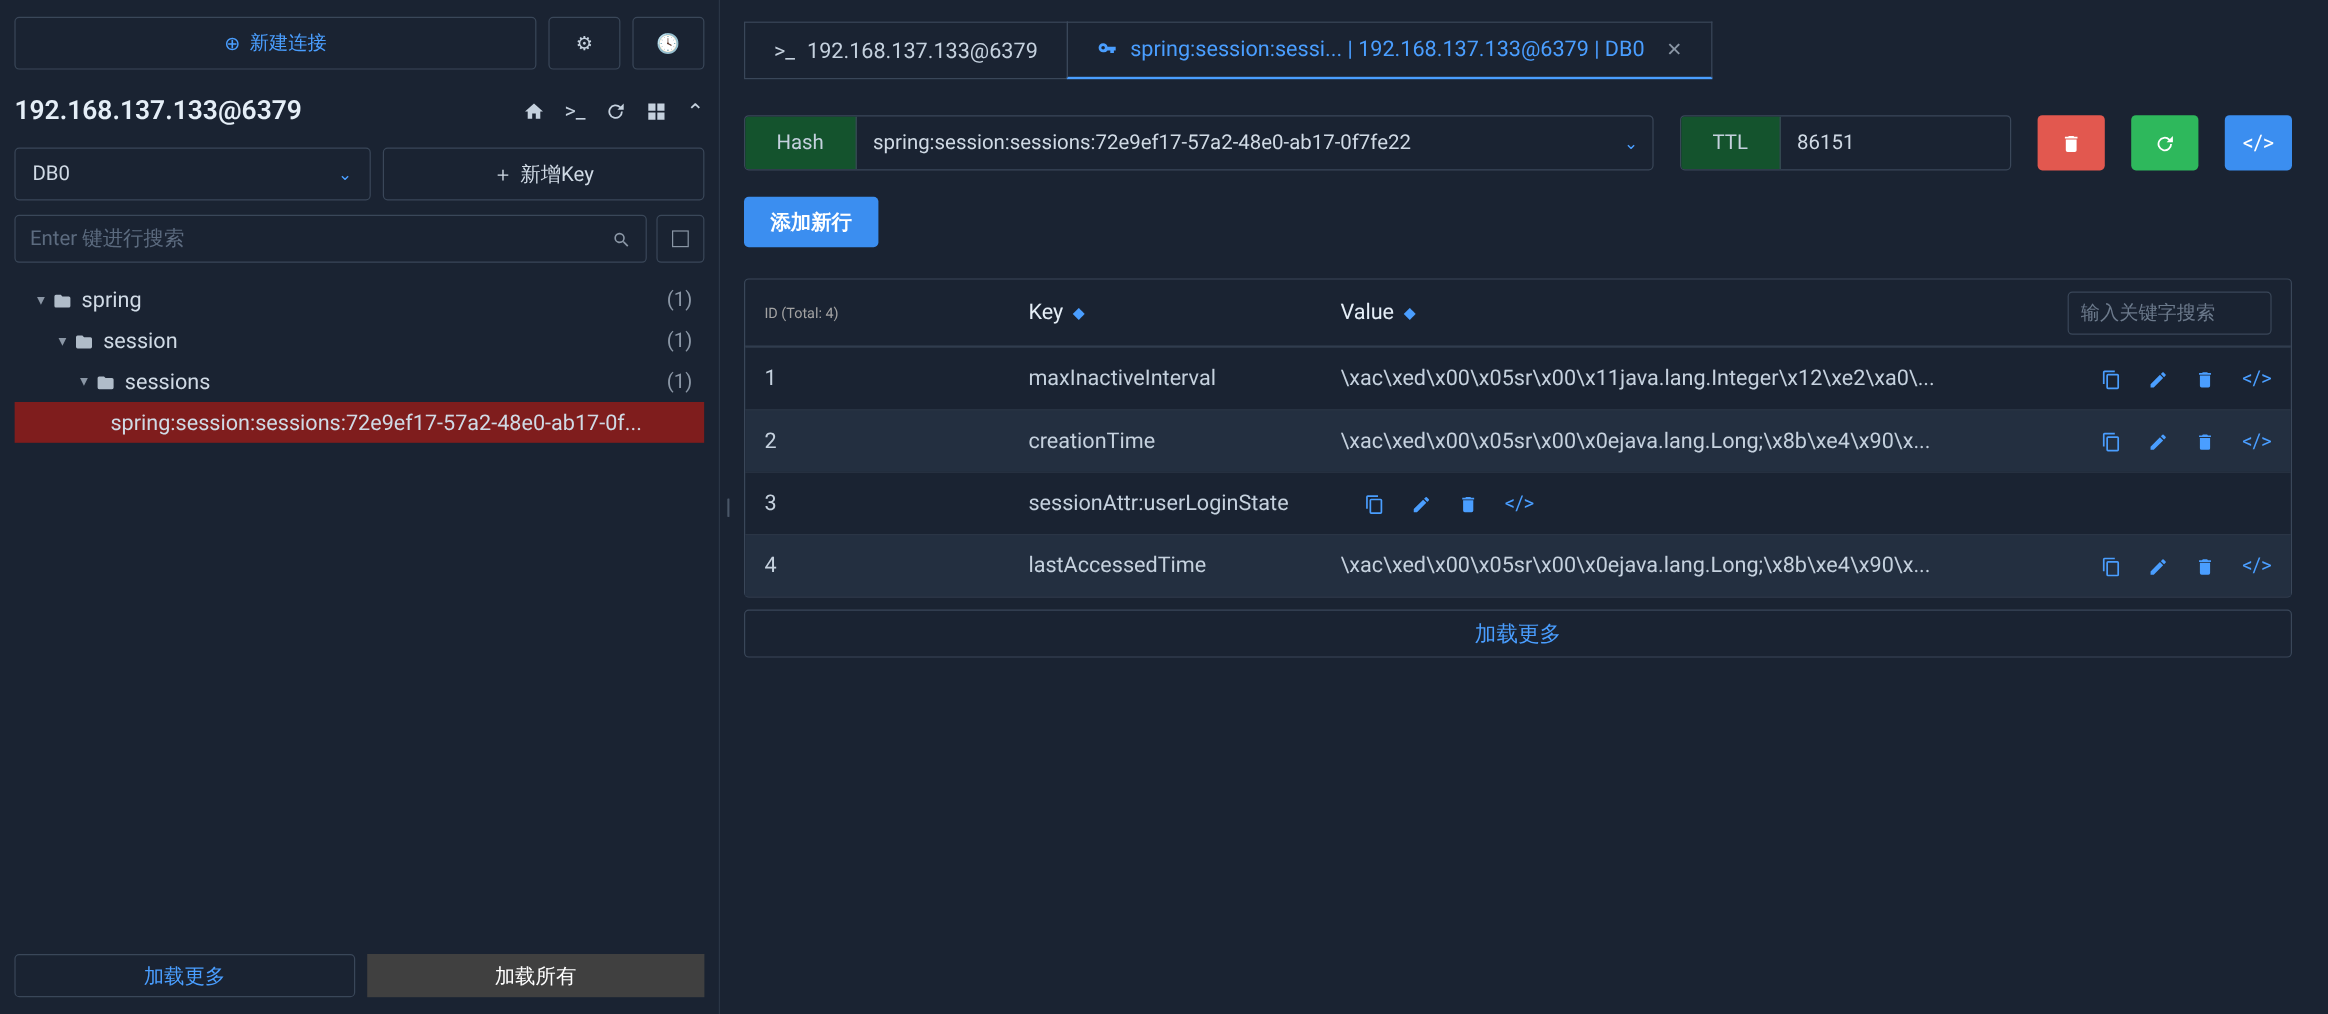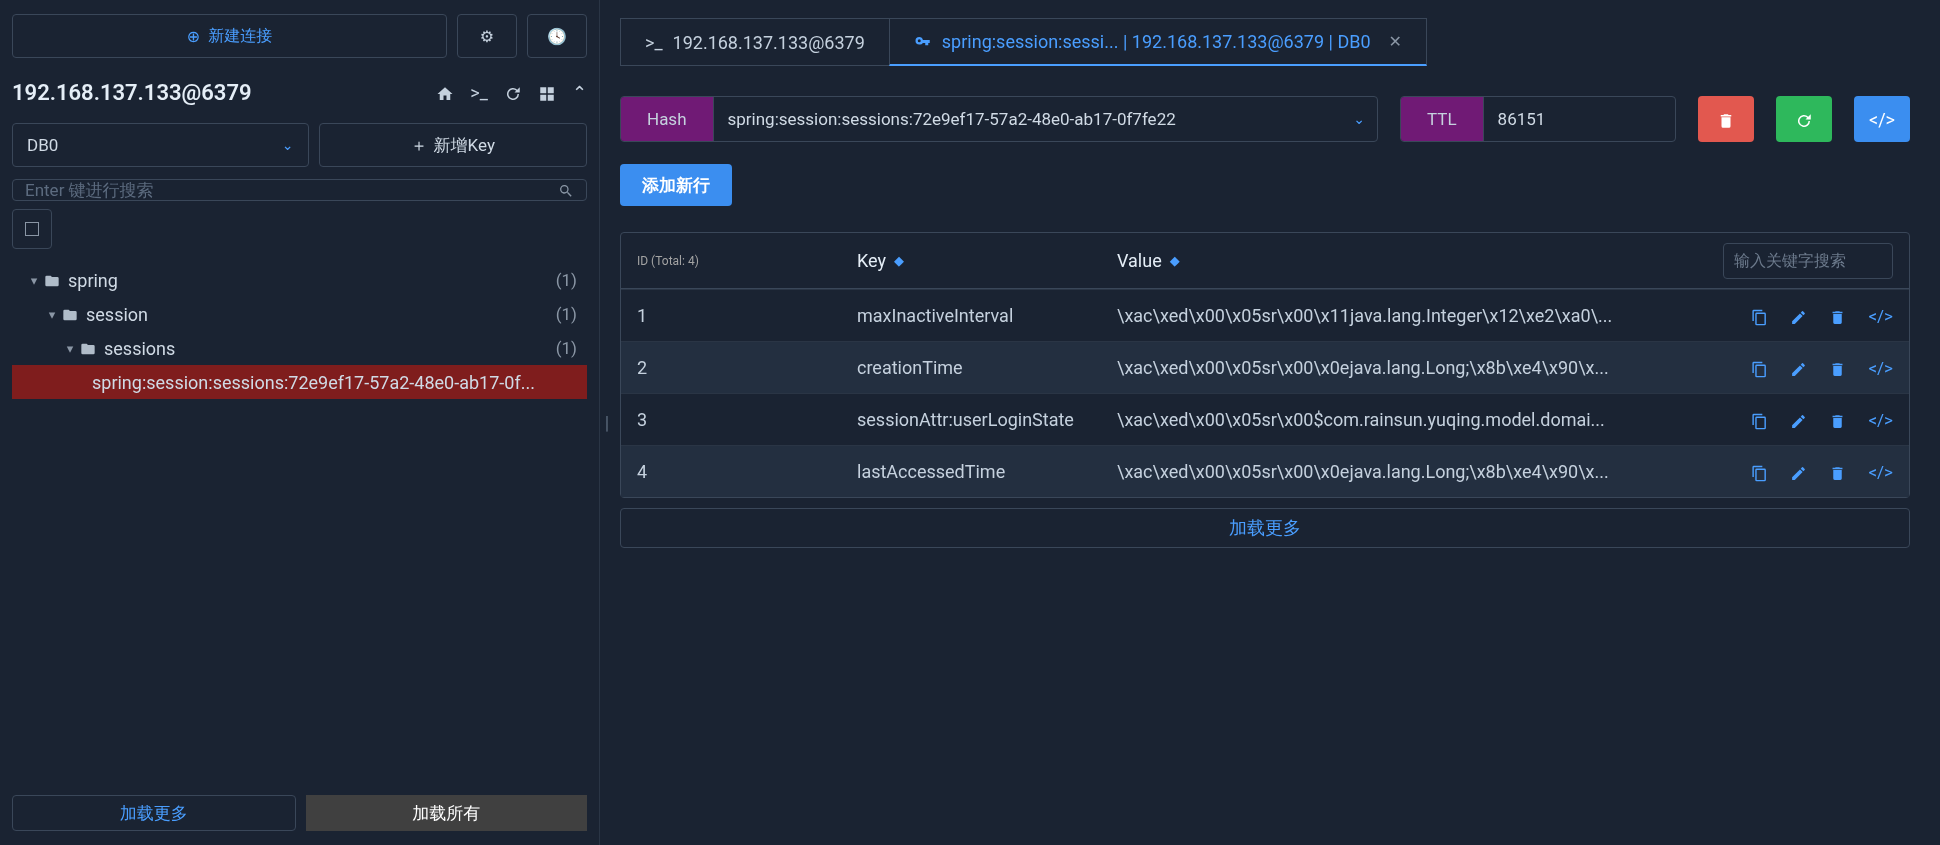--- a/index.html
+++ b/index.html
@@ -11,21 +11,21 @@
 .btn-new-conn { flex:1; }
 .btn-icon { width:60px; color:#c5d1de; }
 .conn-header { display:flex; align-items:center; justify-content:space-between; margin-bottom:18px; }
 .conn-title { font-size:22px; font-weight:600; color:#e5eef7; }
 .conn-icons { display:flex; gap:16px; color:#c5d1de; font-size:18px; }
 .conn-icons span { cursor:pointer; }
 .db-row { display:flex; gap:10px; margin-bottom:12px;border-radius:16px; }
 .db-select { flex:1; border:1px solid #3a4759; border-radius:4px; height:44px; display:flex; align-items:center; justify-content:space-between; padding:0 14px; cursor:pointer; color:#d0dae5; font-size:17px; }
 .chev { color:#4a9eff; font-size:14px; }
 .btn-addkey { flex:1; color:#d0dae5; font-size:17px; }
-.search-row { display:flex; gap:8px; margin-bottom:14px;flex-direction:column; }
+.search-row { display:flex; gap:8px; margin-bottom:14px; }
 .search-box { flex:1; border:1px solid #3a4759; border-radius:4px; height:40px; display:flex; align-items:center; padding:0 12px; }
 .search-box input { flex:1; background:none; border:none; outline:none; color:#c5d1de; font-size:17px; }
 .search-box input::placeholder { color:#5c6b7f; }
 .sq-btn { width:40px; height:40px; border:1px solid #3a4759; border-radius:4px; display:flex; align-items:center; justify-content:center; cursor:pointer; }
 .tree { flex:1; overflow:auto; font-size:18px; }
 .tree-row { display:flex; align-items:center; height:34px; cursor:pointer; padding-right:10px; }
 .tree-row .cnt { color:#8a96a5; margin-left:auto; font-size:17px; }
 .tree-row .ar { color:#8a96a5; width:20px; text-align:center; font-size:13px; }
 .tree-row .fld { color:#b0bcc9; margin-right:8px; font-size:16px; }
 .tree-row.selected { background:#7f1d1d; }
@@ -35,21 +35,21 @@
 .btn-load-more { flex:1; height:36px; background:#1a2332; border:1px solid #3a4759; border-radius:4px; color:#4a9eff; font-size:17px; cursor:pointer; }
 .btn-load-all { flex:1; height:36px; background:#404040; border:none; border-radius:0; color:#fff; font-size:17px; cursor:pointer; }
 .splitter { width:10px; display:flex; align-items:center; justify-content:center; cursor:col-resize; color:#4a5768; font-size:18px; letter-spacing:-4px; }
 .main { flex:1; padding:18px 30px 18px 10px; display:flex; flex-direction:column; }
 .tabs { display:flex; margin-bottom:30px; }
 .tab { border:1px solid #3a4759; padding:12px 24px; display:flex; align-items:center; gap:10px; font-size:18px; cursor:pointer; margin-right:-1px; }
 .tab.active { color:#4a9eff; border-bottom:2px solid #4a9eff; }
 .tab .close { color:#8a96a5; margin-left:8px; font-size:16px; }
 .key-row { display:flex; gap:22px; margin-bottom:22px; align-items:center; }
 .key-group { display:flex; border:1px solid #3a4759; border-radius:4px; height:46px; overflow:hidden; }
-.key-label { background:#701a75; padding:0 26px; display:flex; align-items:center; color:#c5d1de; font-size:17px; border-right:1px solid #3a4759; }
+.key-label { background:#14532d; padding:0 26px; display:flex; align-items:center; color:#c5d1de; font-size:17px; border-right:1px solid #3a4759; }
 .key-input { flex:1; background:none; border:none; outline:none; color:#d0dae5; padding:0 14px; font-size:17px; min-width:0; }
 .key-input-wrap { display:flex; align-items:center; flex:1; padding-right:12px; }
 .kg1 { flex:1.6; } .kg2 { width:276px; }
 .icon-btn { width:56px; height:46px; border-radius:4px; display:flex; align-items:center; justify-content:center; cursor:pointer; font-size:18px; }
 .ib-del { background:#e2584f; color:#fff; }
 .ib-ref { background:#2eb85c; color:#fff; }
 .ib-code { background:#3b8ef0; color:#fff; }
 .ttl-actions { display:flex; gap:12px; color:#8a96a5; padding:0 6px; }
 .add-row-btn { background:#3b8ef0; color:#fff; border:none; border-radius:4px; height:42px; padding:0 22px; font-size:17px; cursor:pointer; margin-bottom:26px; width:fit-content;font-weight:bold; }
 .table-wrap { border:1px solid #3a4759; border-radius:4px; }
@@ -261,21 +261,20 @@
                 </svg></span>
               <span><svg viewBox="0 0 24 24">
                   <path d="M6 19a2 2 0 0 0 2 2h8a2 2 0 0 0 2-2V7H6zM19 4h-3.5l-1-1h-5l-1 1H5v2h14z"></path>
                 </svg></span>
               <span>&lt;/&gt;</span>
             </div>
           </div>
           <div class="trow">
             <div class="td-id">3</div>
             <div class="td-key">sessionAttr:userLoginState</div>
-            <div class="td-val">\xac\xed\x00\x05sr\x00$com.rainsun.yuqing.model.domai...</div>
             <div class="td-actions">
               <span><svg viewBox="0 0 24 24">
                   <path d="M16 1H4a2 2 0 0 0-2 2v14h2V3h12zm3 4H8a2 2 0 0 0-2 2v14a2 2 0 0 0 2 2h11a2 2 0 0 0 2-2V7a2 2 0 0 0-2-2zm0 16H8V7h11z"></path>
                 </svg></span>
               <span><svg viewBox="0 0 24 24">
                   <path d="M3 17.25V21h3.75L17.81 9.94l-3.75-3.75zM20.71 7.04a1 1 0 0 0 0-1.41l-2.34-2.34a1 1 0 0 0-1.41 0l-1.83 1.83 3.75 3.75z"></path>
                 </svg></span>
               <span><svg viewBox="0 0 24 24">
                   <path d="M6 19a2 2 0 0 0 2 2h8a2 2 0 0 0 2-2V7H6zM19 4h-3.5l-1-1h-5l-1 1H5v2h14z"></path>
                 </svg></span>

